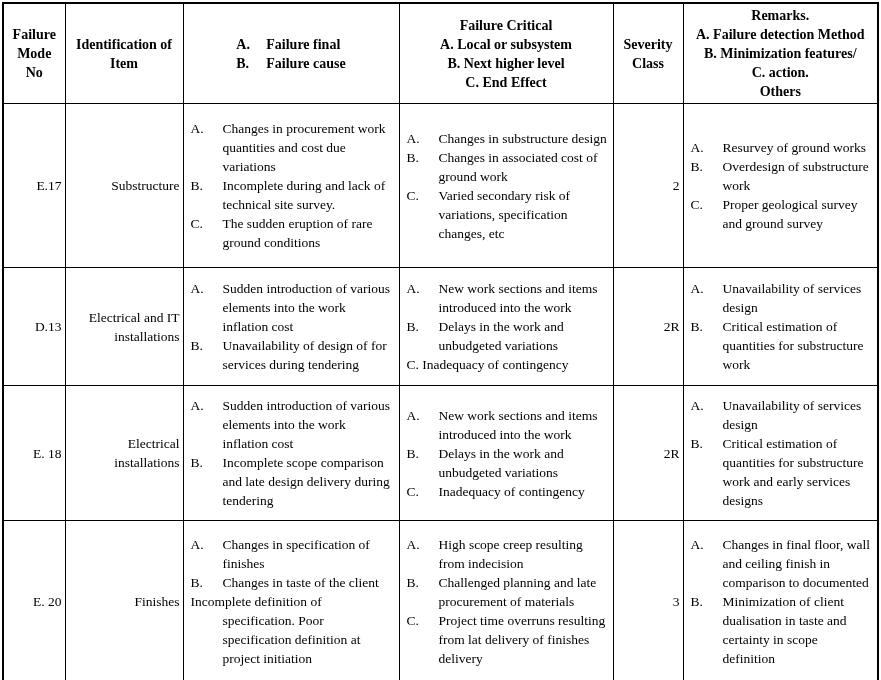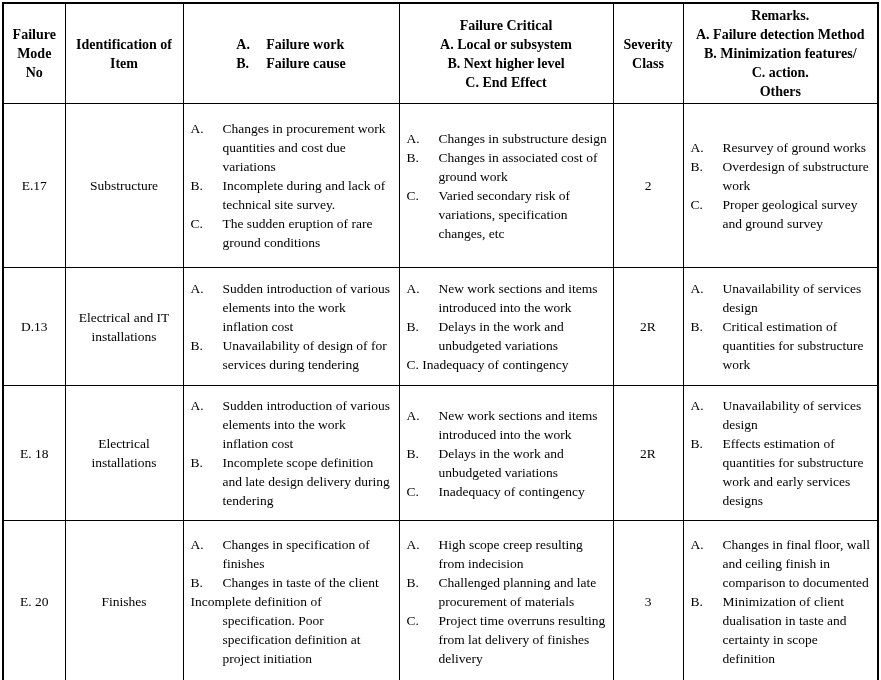--- a/index.html
+++ b/index.html
@@ -36,21 +36,21 @@
     font-size: 14px;
     line-height: 19px;
     text-align: center;
     padding: 2px 3px;
   }
   td {
     font-size: 13.5px;
     line-height: 19px;
     padding: 2px 3px;
   }
-  td.c-center { text-align: center; }
+  td.c-center { text-align: right; }
   td.c-list { padding: 5px 5px 5px 7px; text-align: left; }
 
   
   .li { display: flex; }
   .li .lbl { flex: 0 0 32px; width: 32px; }
   .li .itxt { flex: 1 1 auto; }
   
   .hang { padding-left: 32px; text-indent: -32px; }
   
   .plain { }
@@ -72,21 +72,21 @@
       <col style="width:214px">
       <col style="width:70px">
       <col style="width:195px">
     </colgroup>
     <thead>
       <tr>
         <th>Failure Mode No</th>
         <th>Identification of Item</th>
         <th><span class="hdr-group"><div class="li">
                 <span class="lbl">A.</span>
-                <span class="itxt">Failure work</span>
+                <span class="itxt">Failure final</span>
               </div><div class="li">
                 <span class="lbl">B.</span>
                 <span class="itxt">Failure cause</span>
               </div></span></th>
         <th>
             <div class="hdr-line">Failure Critical</div>
             <div class="hdr-line">A. Local or subsystem</div>
             <div class="hdr-line">B. Next higher level</div>
             <div class="hdr-line">C. End Effect</div>
           </th>
@@ -187,21 +187,21 @@
         <tr>
           <td class="c-center">E. 18</td>
           <td class="c-center">Electrical installations</td>
           <td class="c-list">
             <div class="li">
               <span class="lbl">A.</span>
               <span class="itxt">Sudden introduction of various elements into the work inflation cost</span>
             </div>
             <div class="li">
               <span class="lbl">B.</span>
-              <span class="itxt">Incomplete scope definition and late design delivery during tendering</span>
+              <span class="itxt">Incomplete scope comparison and late design delivery during tendering</span>
             </div>
           </td>
           <td class="c-list">
             <div class="li">
               <span class="lbl">A.</span>
               <span class="itxt">New work sections and items introduced into the work</span>
             </div>
             <div class="li">
               <span class="lbl">B.</span>
               <span class="itxt">Delays in the work and unbudgeted variations</span>
@@ -212,21 +212,21 @@
             </div>
           </td>
           <td class="c-center">2R</td>
           <td class="c-list">
             <div class="li">
               <span class="lbl">A.</span>
               <span class="itxt">Unavailability of services design</span>
             </div>
             <div class="li">
               <span class="lbl">B.</span>
-              <span class="itxt">Effects estimation of quantities for substructure work and early services designs</span>
+              <span class="itxt">Critical estimation of quantities for substructure work and early services designs</span>
             </div>
           </td>
         </tr>
         <tr>
           <td class="c-center">E. 20</td>
           <td class="c-center">Finishes</td>
           <td class="c-list">
             <div class="li">
               <span class="lbl">A.</span>
               <span class="itxt">Changes in specification of finishes</span>

